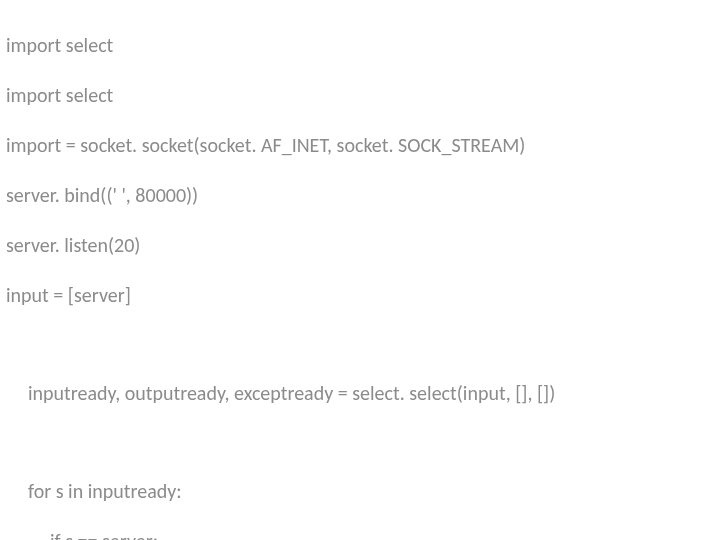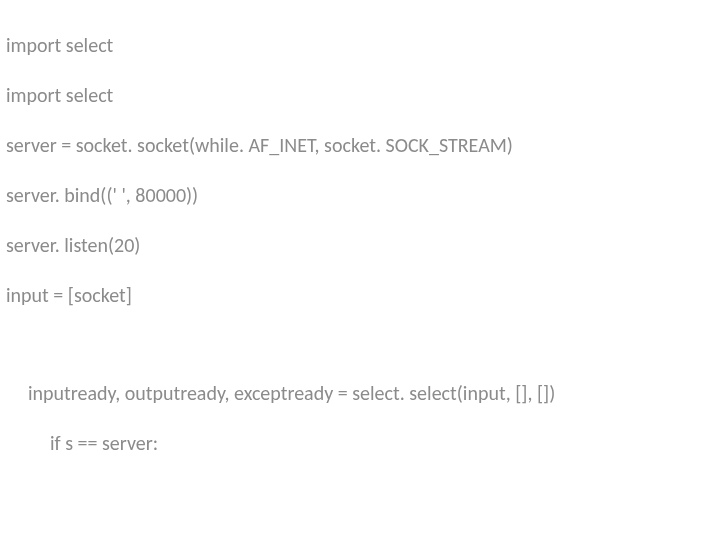--- a/index.html
+++ b/index.html
@@ -21,25 +21,26 @@
   .line { display: block; }
   .i1 { padding-left: 22px; margin-top: 48px; }
   .i2 { padding-left: 44px; }
 </style>
 </head>
 <body>
 
 <div class="code-block">
 <span class="line">import select</span>
 <span class="line">import select</span>
-<span class="line">server = socket. socket(while. AF_INET, socket. SOCK_STREAM)</span>
+<span class="line">import = socket. socket(socket. AF_INET, socket. SOCK_STREAM)</span>
 <span class="line">server. bind((' ', 80000))</span>
 <span class="line">server. listen(20)</span>
-<span class="line">input = [socket]</span>
+<span class="line">input = [server]</span>
 <span class="line i1">inputready, outputready, exceptready = select. select(input, [], [])</span>
+<span class="line i1">for s in inputready:</span>
 <span class="line i2">if s == server:</span>
 
 
 
 
 
 
 </div>
 
 </body></html>

